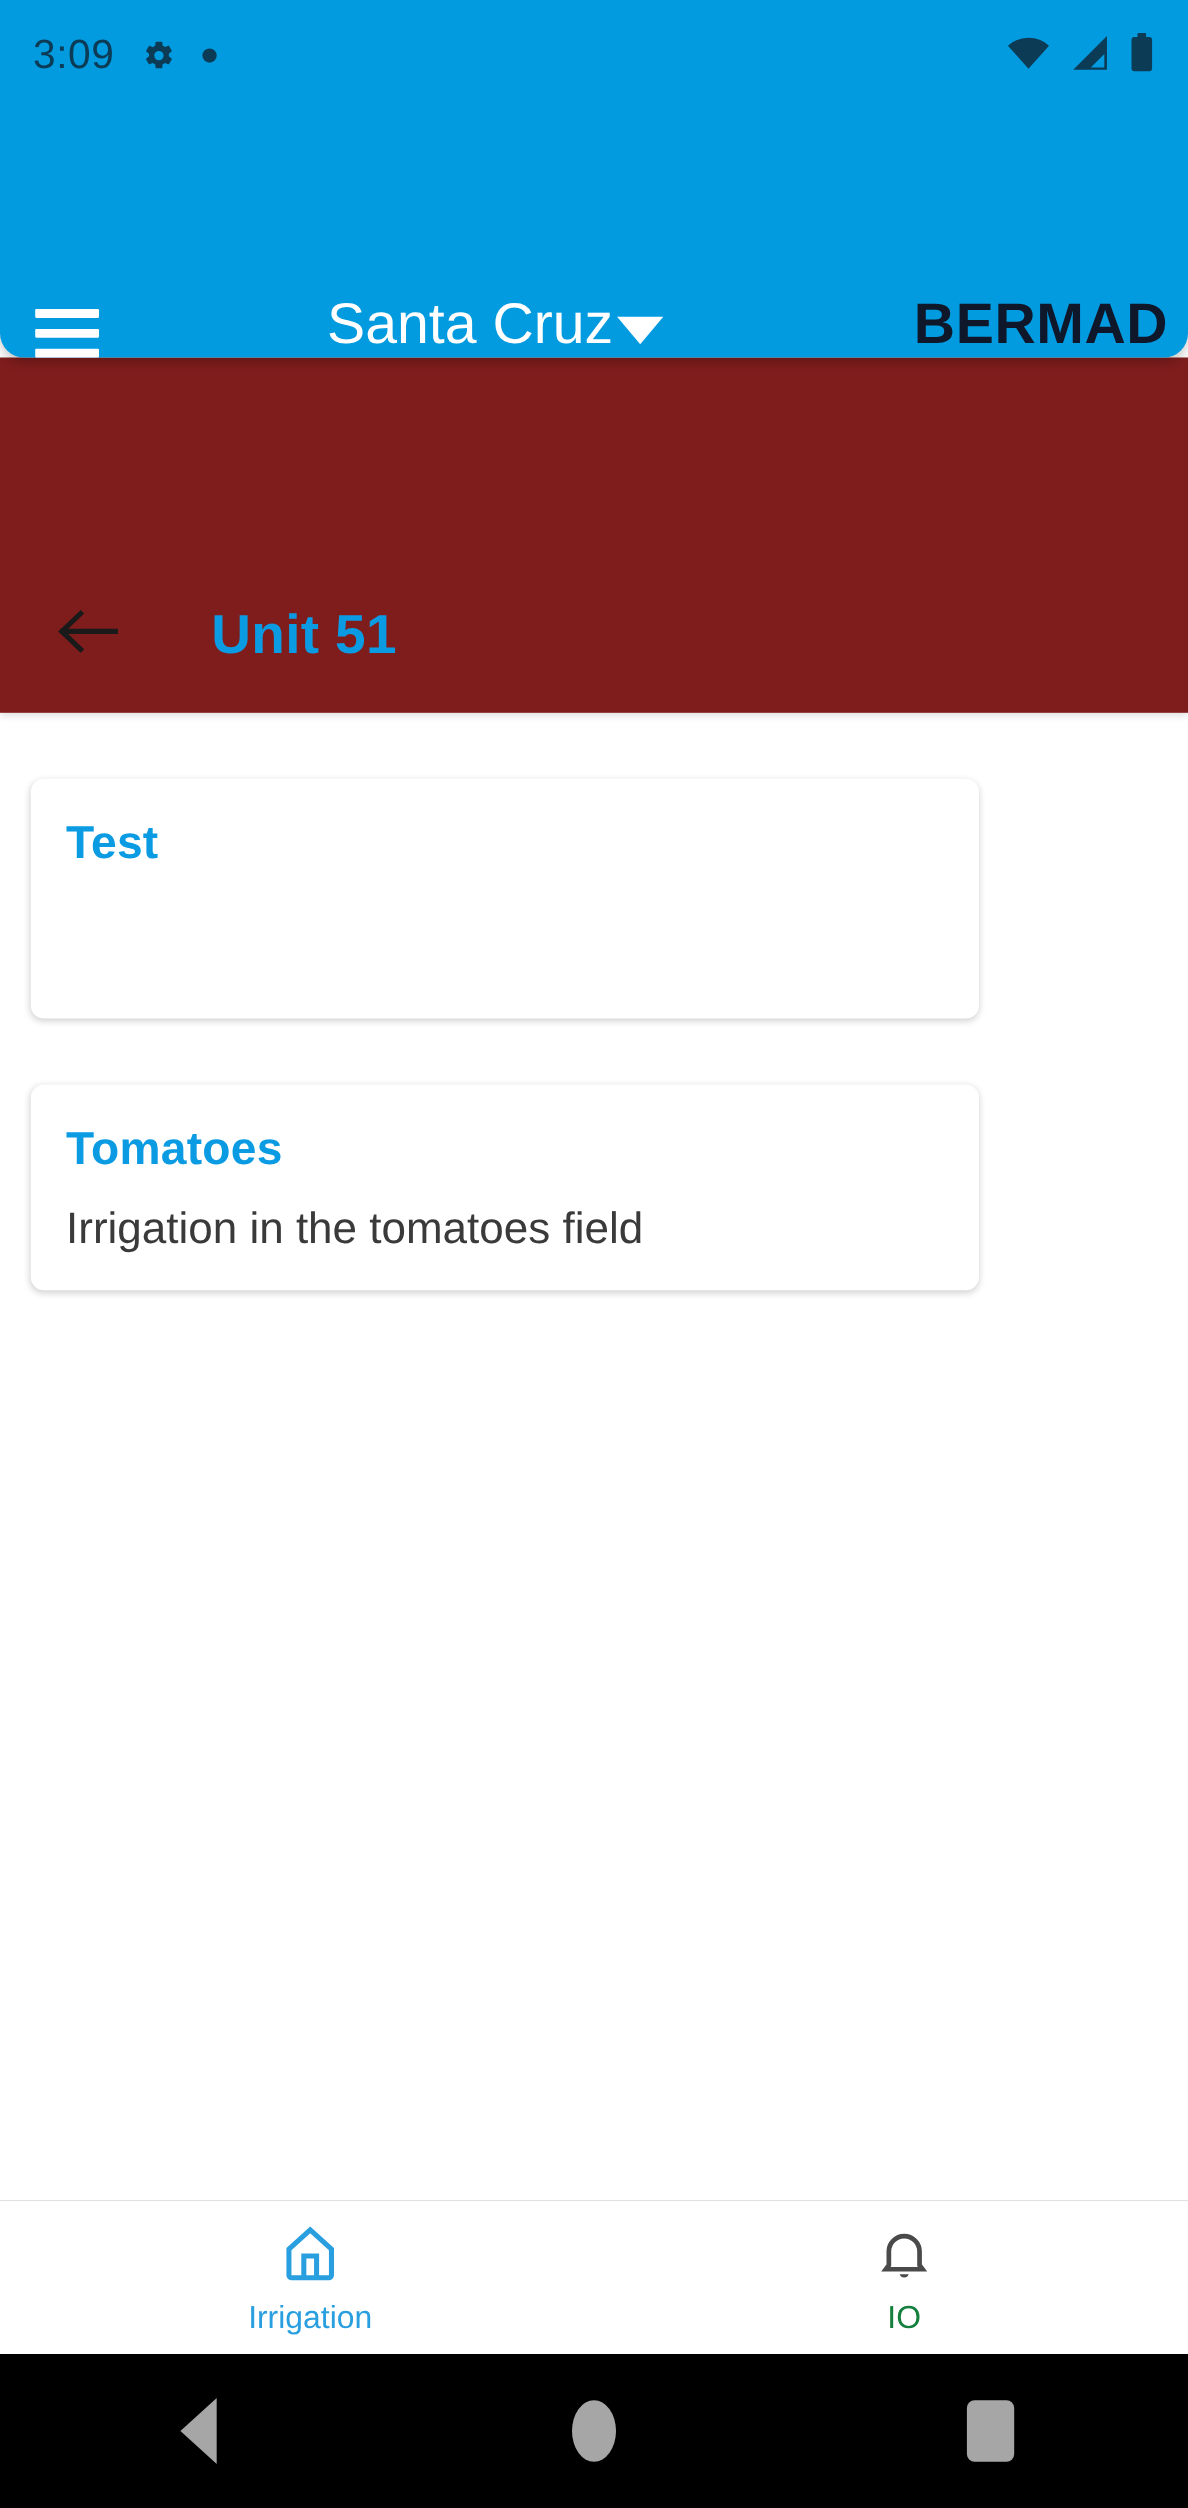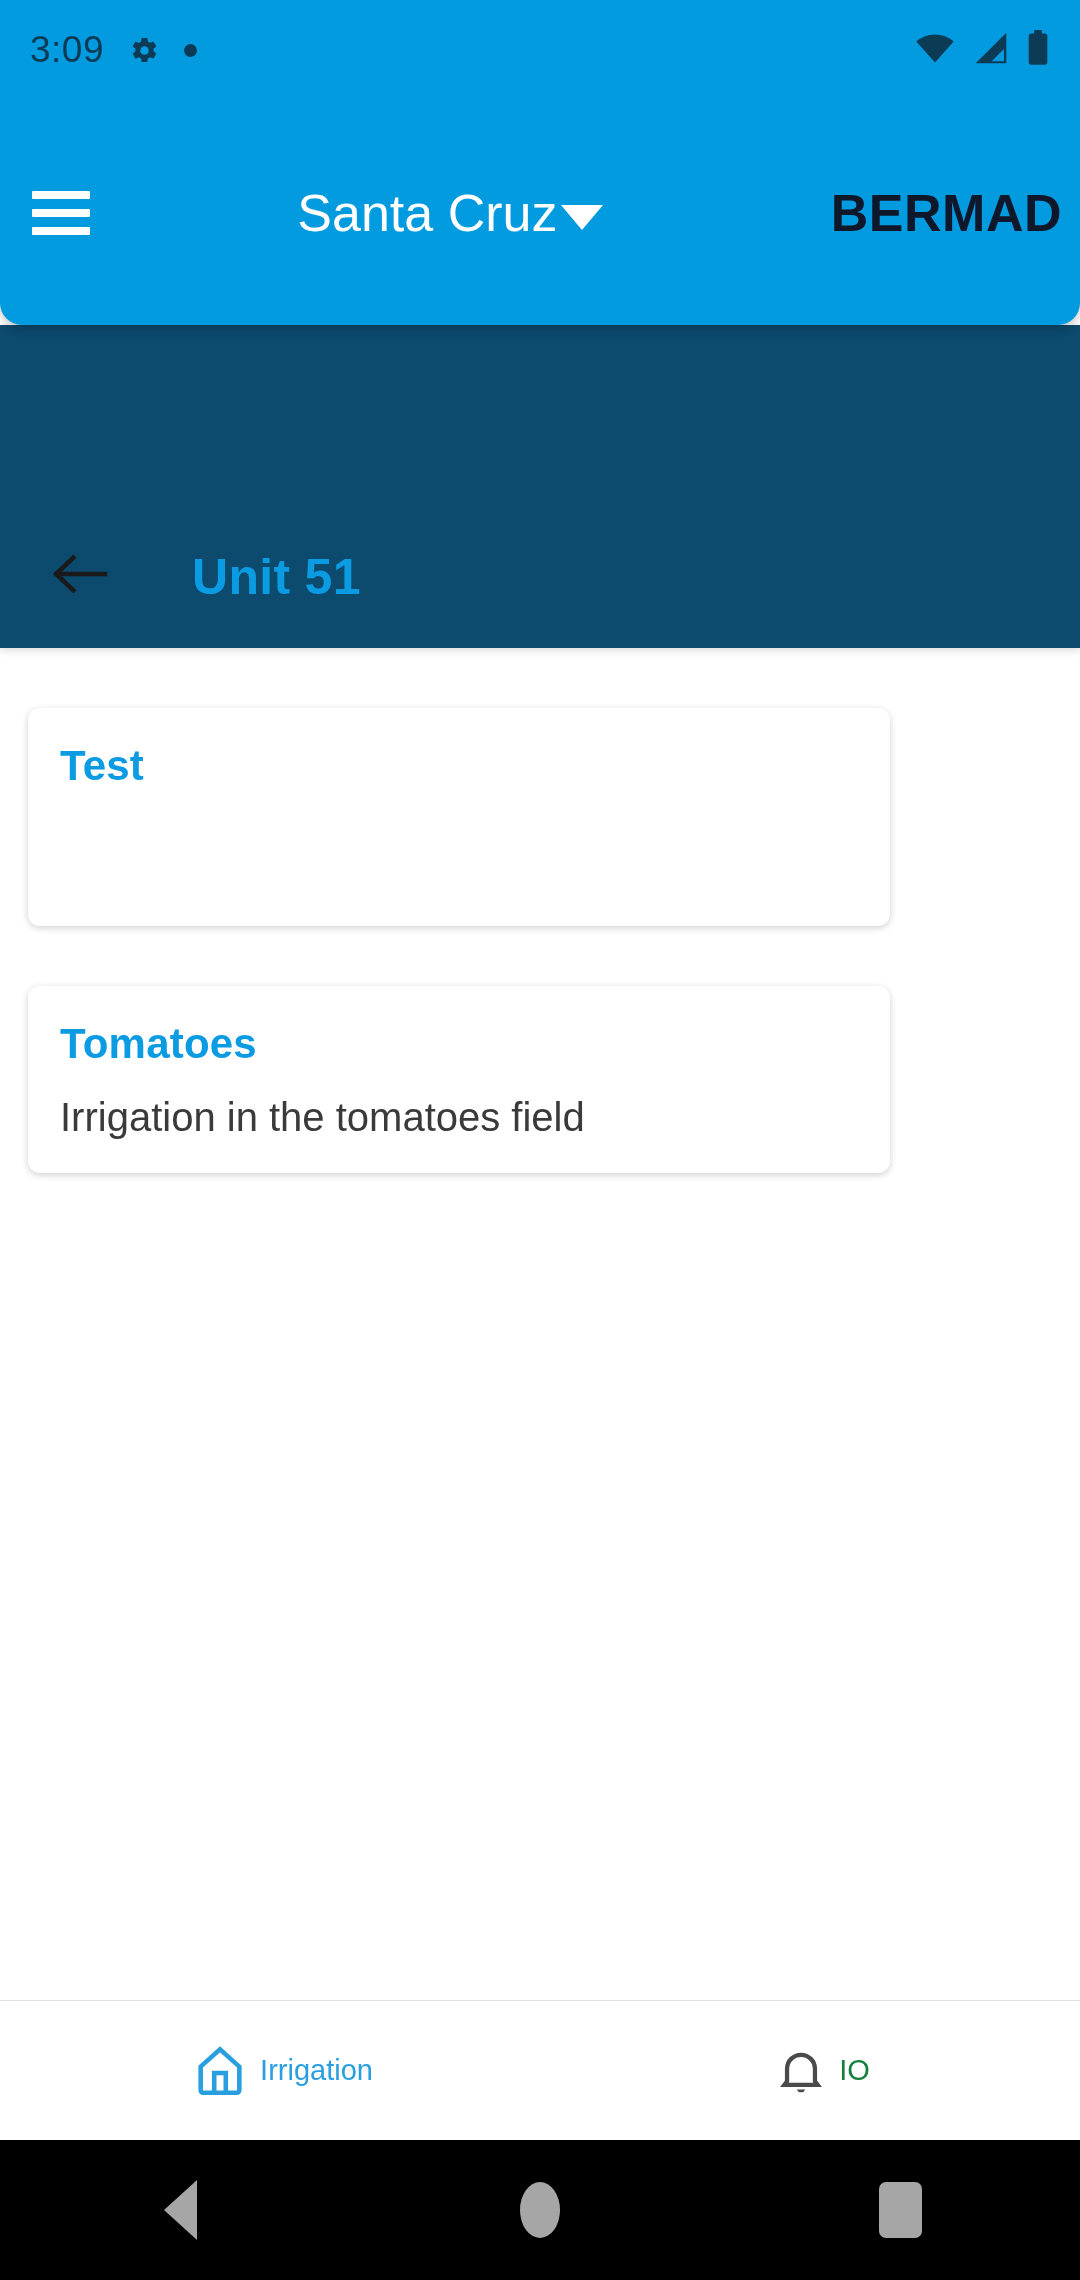--- a/index.html
+++ b/index.html
@@ -25,21 +25,21 @@
   }
   .status-left{ display:flex; align-items:center; gap:24px; }
   .clock{ font-size:37px; color:#0C3B56; letter-spacing:0.5px; }
   .gear{ width:32px; height:32px; position:relative; }
   .gear svg{ display:block; }
   .dot{ width:13px; height:13px; border-radius:50%; background:#0C3B56; }
   .status-right{ margin-left:auto; display:flex; align-items:center; gap:15px; }
 
   .bar-row{
     position:absolute; top:100px; left:0; width:100%; height:225px;
-    display:flex; align-items:center; padding:0 32px;
+    display:flex; align-items:flex-end; padding:0 32px;
   }
   .hamburger{ width:58px; height:44px; display:flex; flex-direction:column; justify-content:space-between; cursor:pointer; }
   .hamburger i{ display:block; height:8px; background:#fff; border-radius:1px; }
   .title-wrap{
     flex:1; display:flex; align-items:center; justify-content:center;
     margin-left:-40px; margin-right:-20px;
   }
   .loc-title{ font-size:52px; color:#ffffff; font-weight:400; }
   .caret{
     width:0;height:0;margin-left:4px;margin-top:10px;
@@ -47,21 +47,21 @@
     border-top:25px solid #ffffff;
   }
   .brand{
     font-size:52px; font-weight:bold; color:#0f172a; letter-spacing:0.5px;
     white-space:nowrap; margin-right:-14px;
   }
 
   
   .subheader{
     position:absolute; top:325px; left:0; width:1080px; height:323px;
-    background:#0c4a6e;
+    background:#7f1d1d;
     box-shadow:0 3px 7px rgba(0,0,0,0.13);
     display:flex; align-items:flex-end; padding:0 48px 42px 48px;
     z-index:3;
   }
   .backbtn{ width:64px; height:64px; display:flex; align-items:center; justify-content:center; cursor:pointer; }
   .unit-title{
     font-size:50px; font-weight:bold; color:#0B9BE3;
     margin-left:80px; letter-spacing:0.3px;
   }
 
@@ -87,21 +87,21 @@
   .card.empty{ height:218px; padding-top:34px; }
   .card.empty .card-title{ margin-bottom:0; }
 
   
   .tabbar{
     position:absolute; left:0; bottom:140px; width:1080px; height:140px;
     background:#ffffff; border-top:1px solid #E2E2E2;
     display:flex; align-items:center; z-index:6;
   }
   .tab{
-    flex:1; display:flex; align-items:center;
+    flex:1; display:flex; flex-direction:column; align-items:center;
     justify-content:center; gap:11px; cursor:pointer; height:100%;margin-left:24px;
   }
   .tab-icon{ height:62px; display:flex; align-items:center; justify-content:center; }
   .tab-label{ font-size:29px; }
   .tab.active .tab-label{ color:#2A9FE0; }
   .tab .tab-label{ color:#15803d; }
 
   .logs-icon{ display:flex; flex-direction:column; gap:9px; align-items:flex-start; width:56px; }
   .logs-icon i{ display:block; height:10px; background:#4A4A4A; border-radius:2px; }
   .logs-icon i:nth-child(1){ width:56px; }

